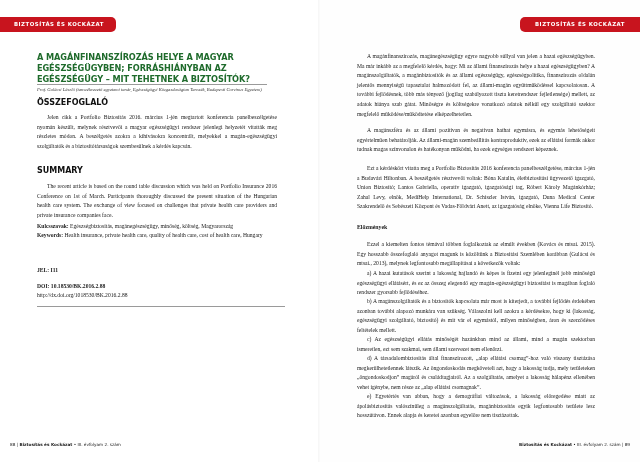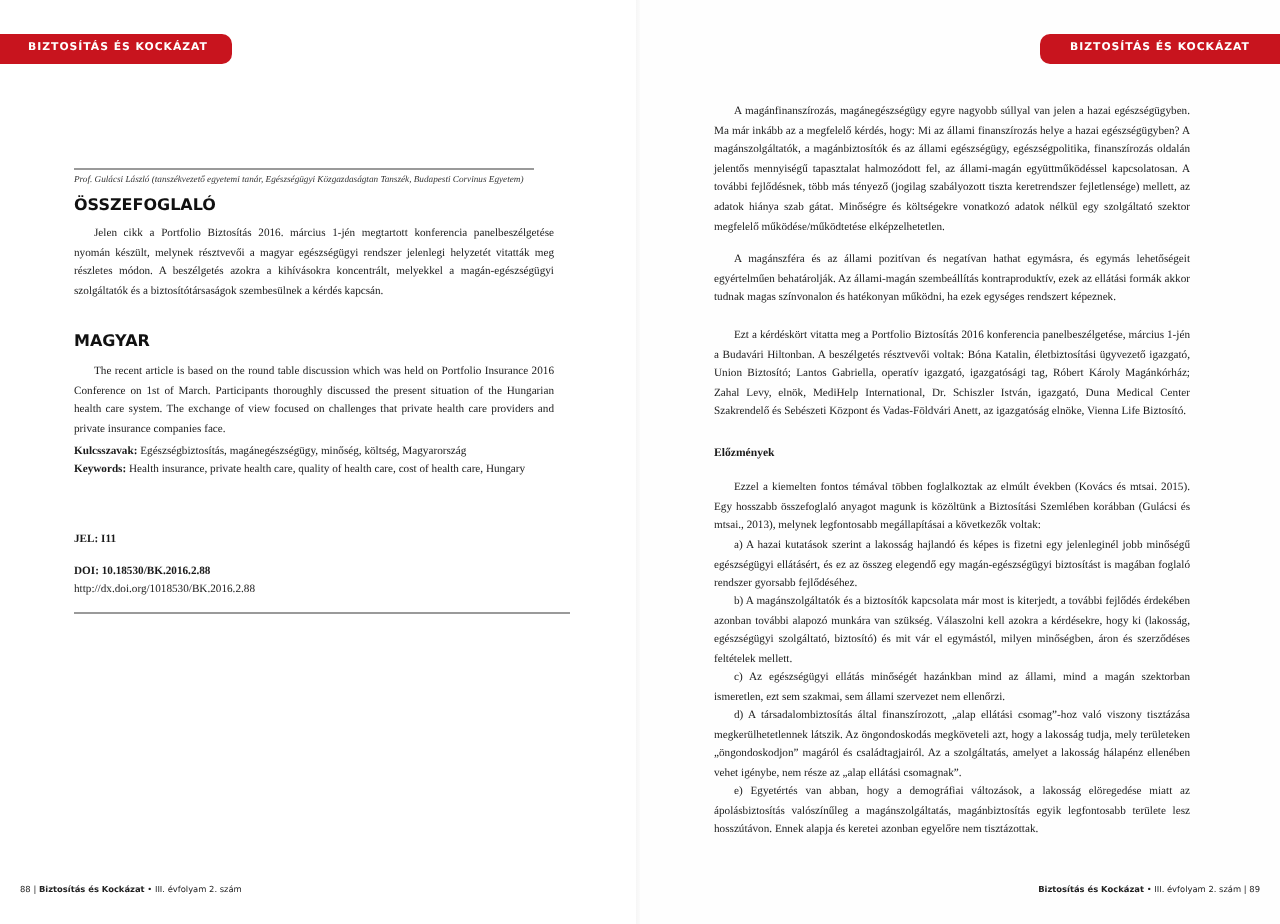--- a/index.html
+++ b/index.html
@@ -22,27 +22,28 @@
   .rpara { position:absolute; left:357px; width:238px; font-size:5.6px; line-height:9.6px; text-align:justify; text-indent:10px; }
   .rhead { position:absolute; left:357px; font-weight:bold; font-size:5.8px; }
   .footer { position:absolute; top:442px; font-family:"DejaVu Sans", sans-serif; font-size:4.2px; color:#222; }
   .footer b { font-weight:bold; }
 </style>
 </head>
 <body>
 
 <div class="page left">
   <div class="tab left">BIZTOSÍTÁS ÉS KOCKÁZAT</div>
+  <div class="title">A MAGÁNFINANSZÍROZÁS HELYE A MAGYAR EGÉSZSÉGÜGYBEN; FORRÁSHIÁNYBAN AZ EGÉSZSÉGÜGY – MIT TEHETNEK A BIZTOSÍTÓK?</div>
   <div class="rule" style="top:84px;"></div>
   <div class="author">Prof. Gulácsi László (tanszékvezető egyetemi tanár, Egészségügyi Közgazdaságtan Tanszék, Budapesti Corvinus Egyetem)</div>
 
   <div class="h2" style="top:98px;">ÖSSZEFOGLALÓ</div>
   <div class="para indent" style="top:113px;">Jelen cikk a Portfolio Biztosítás 2016. március 1-jén megtartott konferencia panelbeszélgetése nyomán készült, melynek résztvevői a magyar egészségügyi rendszer jelenlegi helyzetét vitatták meg részletes módon. A beszélgetés azokra a kihívásokra koncentrált, melyekkel a magán-egészségügyi szolgáltatók és a biztosítótársaságok szembesülnek a kérdés kapcsán.</div>
 
-  <div class="h2" style="top:166px;">MAGYAR</div>
+  <div class="h2" style="top:166px;">SUMMARY</div>
   <div class="para indent" style="top:182px;">The recent article is based on the round table discussion which was held on Portfolio Insurance 2016 Conference on 1st of March. Participants thoroughly discussed the present situation of the Hungarian health care system. The exchange of view focused on challenges that private health care providers and private insurance companies face.</div>
 
   <div class="kw" style="top:222px;">
     <b>Kulcsszavak:</b>
     <span>Egészségbiztosítás, magánegészségügy, minőség, költség, Magyarország</span>
   </div>
   <div class="kw" style="top:231px;">
     <b>Keywords:</b>
     <span>Health insurance, private health care, quality of health care, cost of health care, Hungary</span>
   </div>

